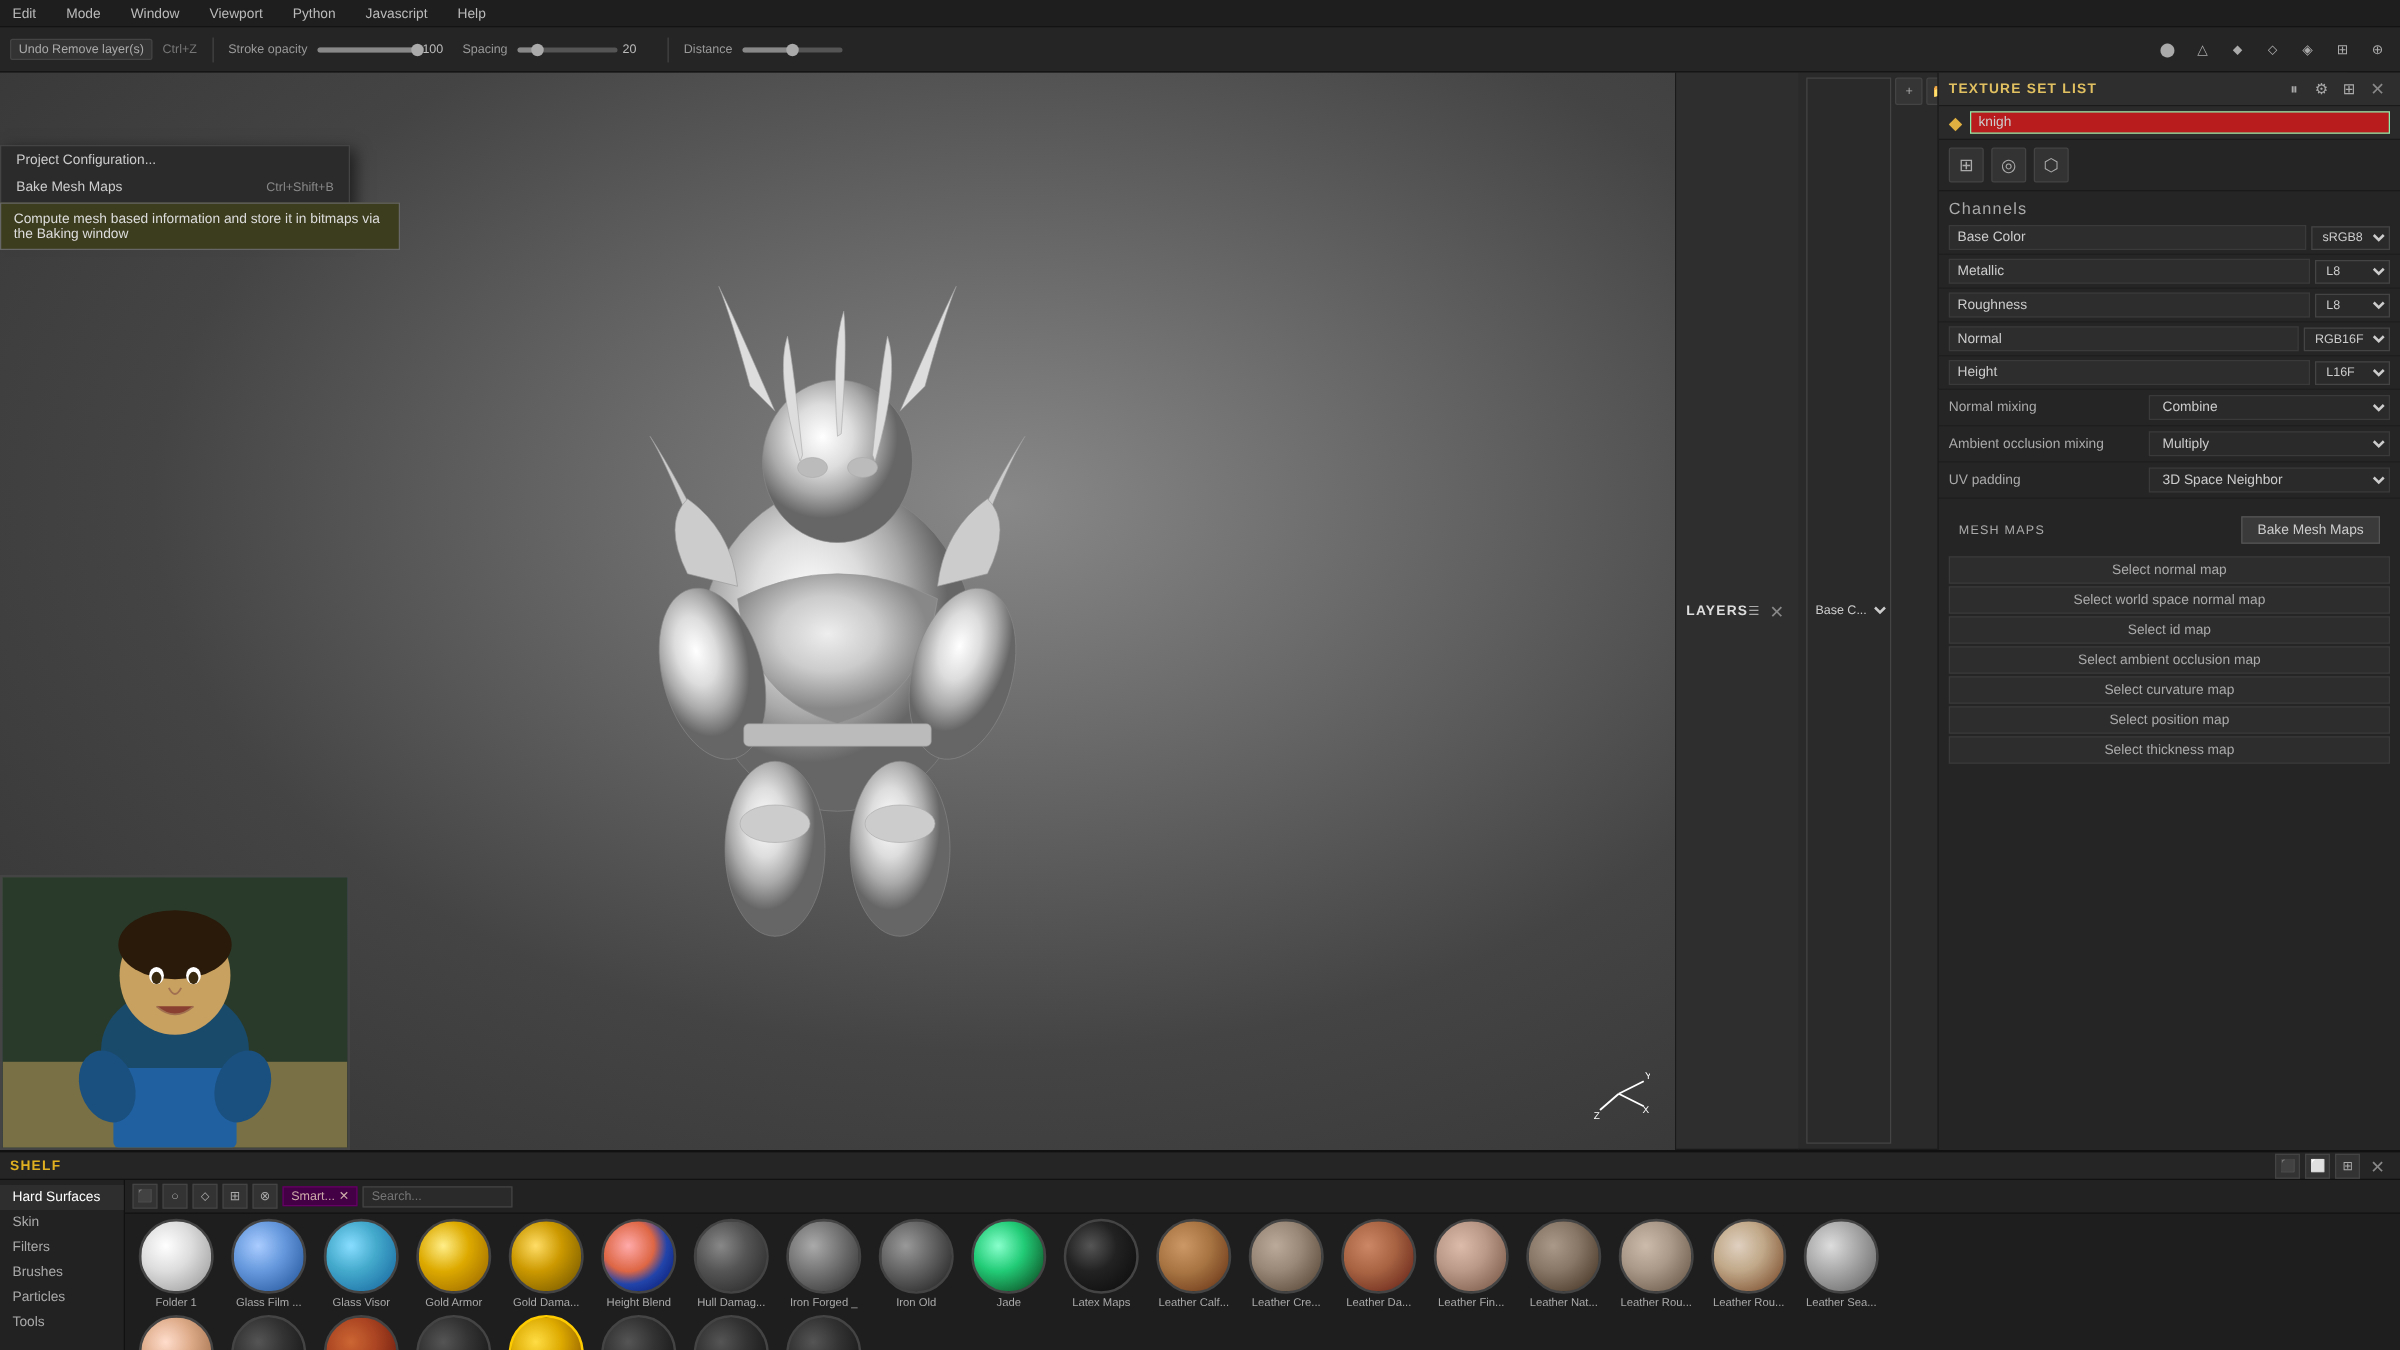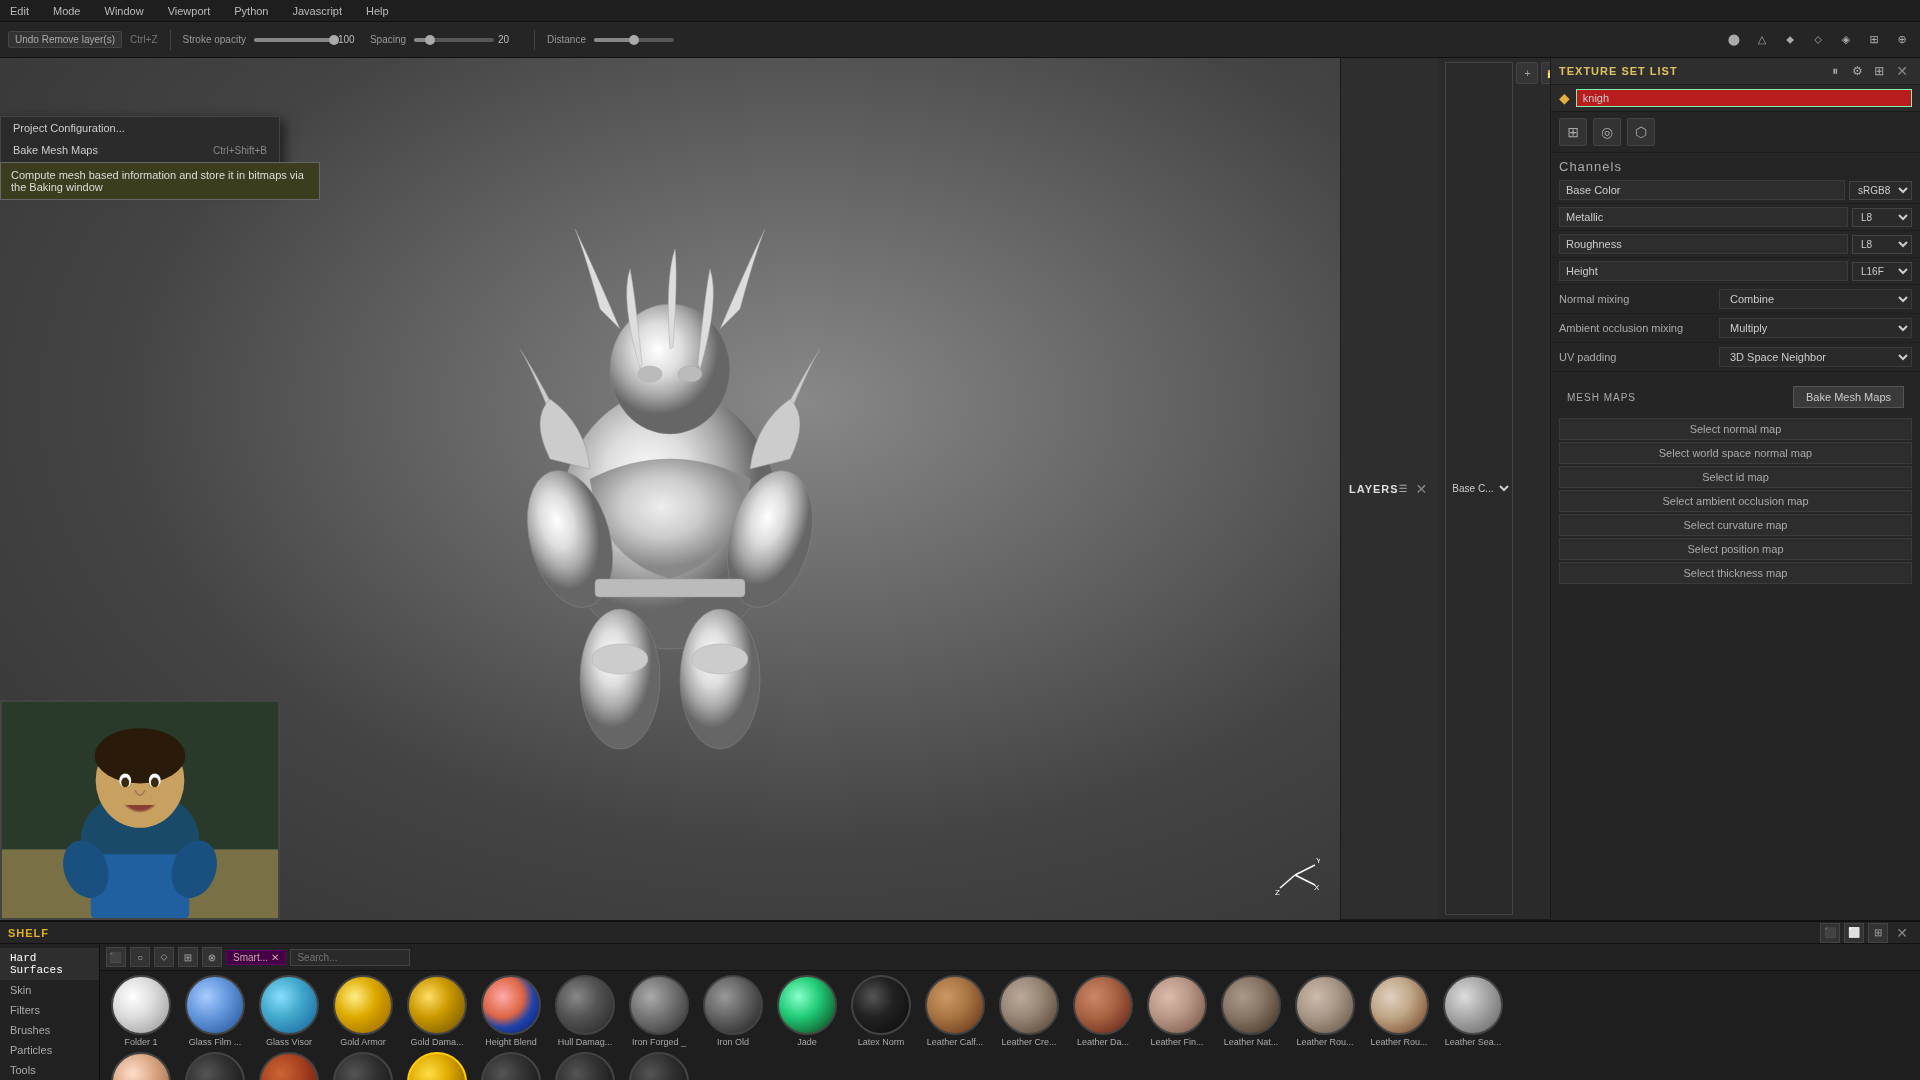--- a/index.html
+++ b/index.html
@@ -88,21 +88,21 @@
     
     .shelf { height: 160px; background: #1e1e1e; border-top: 2px solid #111; display: flex; flex-direction: column; flex-shrink: 0; }
     .shelf-header { display: flex; align-items: center; padding: 2px 8px; background: #252525; border-bottom: 1px solid #111; gap: 8px; height: 22px; }
     .shelf-title { color: #e0b020; font-size: 11px; font-weight: bold; letter-spacing: 1px; }
     .shelf-header-right { margin-left: auto; display: flex; gap: 4px; }
     .shelf-icon-btn { width: 20px; height: 20px; background: #333; border: 1px solid #444; color: #aaa; display: flex; align-items: center; justify-content: center; cursor: pointer; font-size: 10px; }
 
     .shelf-body { flex: 1; display: flex; overflow: hidden; }
     .shelf-categories { width: 100px; background: #222; padding: 4px 0; border-right: 1px solid #111; }
     .shelf-cat { padding: 4px 10px; color: #aaa; cursor: pointer; font-size: 11px; }
-    .shelf-cat.active { color: #fff; background: #2e2e2e; font-family: Liberation Mono, monospace; }
+    .shelf-cat.active { color: #fff; background: #2e2e2e; }
 
     .shelf-content { flex: 1; display: flex; flex-direction: column; overflow: hidden; }
     .shelf-toolbar { display: flex; align-items: center; padding: 3px 6px; gap: 4px; border-bottom: 1px solid #111; background: #222; }
     .shelf-search { background: #2a2a2a; border: 1px solid #444; color: #ccc; padding: 2px 6px; font-size: 10px; width: 120px; }
     .shelf-tag { background: #404; border: 1px solid #606; color: #caa; padding: 1px 6px; font-size: 10px; display: flex; align-items: center; gap: 3px; }
     .shelf-item { display: flex; flex-direction: column; align-items: center; width: 70px; cursor: pointer; }
     .item-thumb { width: 60px; height: 60px; border-radius: 50%; border: 2px solid #444; overflow: hidden; display: flex; align-items: center; justify-content: center; }
     .item-label { color: #aaa; font-size: 9px; text-align: center; margin-top: 2px; max-width: 68px; line-height: 1.2; }
 
     
@@ -383,20 +383,26 @@
           <option>L8</option>
         </select>
       </div>
       <div class="channel-row">
         <span class="channel-label">Roughness</span>
         <select class="channel-format">
           <option>L8</option>
         </select>
       </div>
       <div class="channel-row">
+        <span class="channel-label">Normal</span>
+        <select class="channel-format">
+          <option>RGB16F</option>
+        </select>
+      </div>
+      <div class="channel-row">
         <span class="channel-label">Height</span>
         <select class="channel-format">
           <option>L16F</option>
         </select>
       </div>
     </div>
 
     <div class="prop-row">
       <span class="prop-label">Normal mixing</span>
       <select class="prop-value">
@@ -509,21 +515,21 @@
             <div class="shelf-item">
               <div class="item-thumb mat-iron2"></div>
               <span class="item-label">Iron Old</span>
             </div>
             <div class="shelf-item">
               <div class="item-thumb mat-jade"></div>
               <span class="item-label">Jade</span>
             </div>
             <div class="shelf-item">
               <div class="item-thumb mat-latex"></div>
-              <span class="item-label">Latex Norm</span>
+              <span class="item-label">Latex Maps</span>
             </div>
             <div class="shelf-item">
               <div class="item-thumb mat-leather"></div>
               <span class="item-label">Leather Calf...</span>
             </div>
             <div class="shelf-item">
               <div class="item-thumb mat-leather2"></div>
               <span class="item-label">Leather Cre...</span>
             </div>
             <div class="shelf-item">

